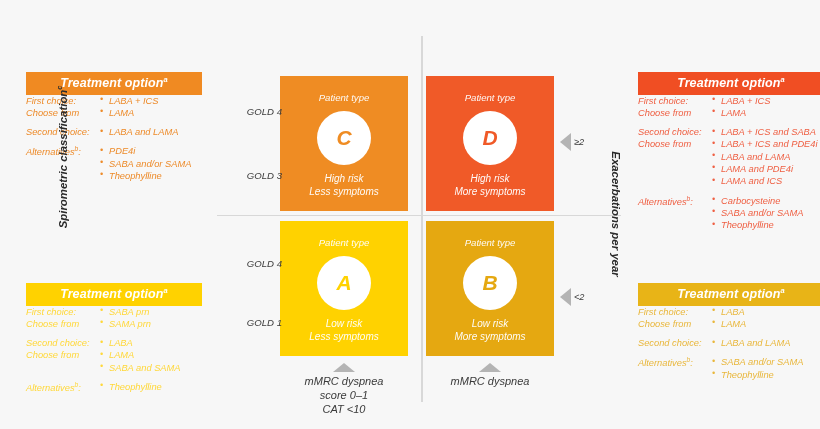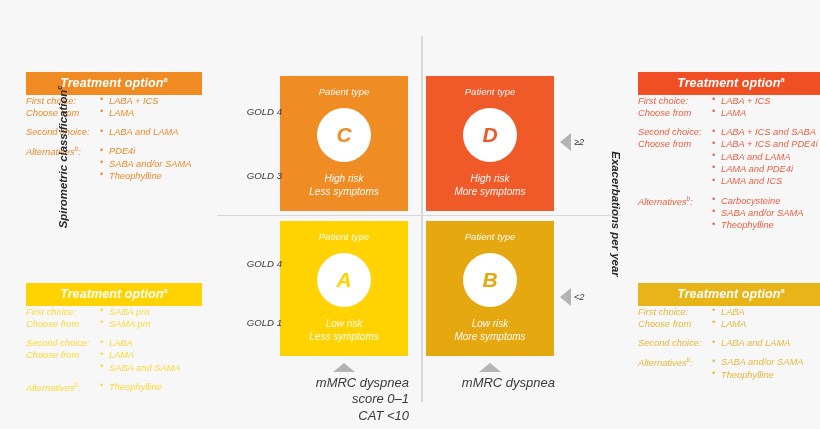--- a/index.html
+++ b/index.html
@@ -94,20 +94,21 @@
   }
   #quad-c { left: 0px;   top: 0px; }
   #quad-d { left: 146px; top: 0px; }
   #quad-a { left: 0px;   top: 145px; }
   #quad-b { left: 146px; top: 145px; }
 
   .quad-top {
     font-size: 9.6px;
     line-height: 1.2;
     opacity: .95;
+    margin-top: 6px;
   }
   .quad-circle {
     width: 54px;
     height: 54px;
     border-radius: 50%;
     background: #ffffff;
     display: flex;
     align-items: center;
     justify-content: center;
     font-size: 21px;
@@ -220,25 +221,24 @@
   #sym-left  { left: 265px; top: 363px; }
   #sym-right { left: 411px; top: 363px; }
   .arrow-up {
     width: 0; height: 0;
     border-left: 11px solid transparent;
     border-right: 11px solid transparent;
     border-bottom: 9px solid #b4b4b4;
     margin: 0 auto 3px auto;
   }
   .sym-text {
-    font-size: 13px;
+    font-size: 11px;
     line-height: 1.26;
     color: #3a3a3a;
     white-space: nowrap;
-    text-align: right;
   }
 </style>
 </head>
 <body>
 
 <div id="stage">
 
   <div id="v-divider"></div>
   <div id="h-divider"></div>
 

